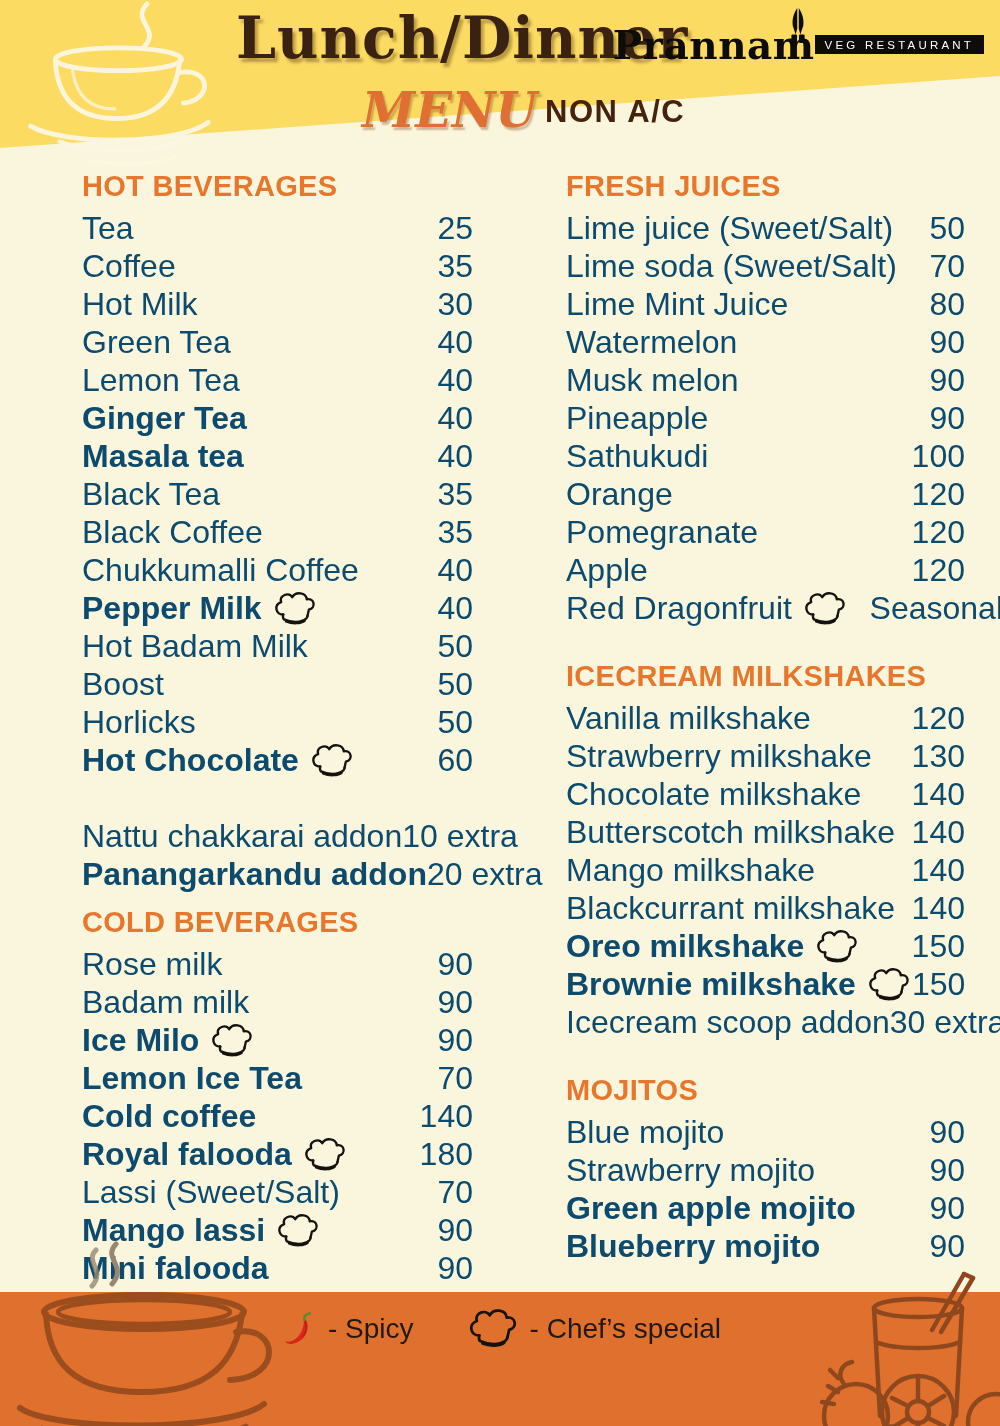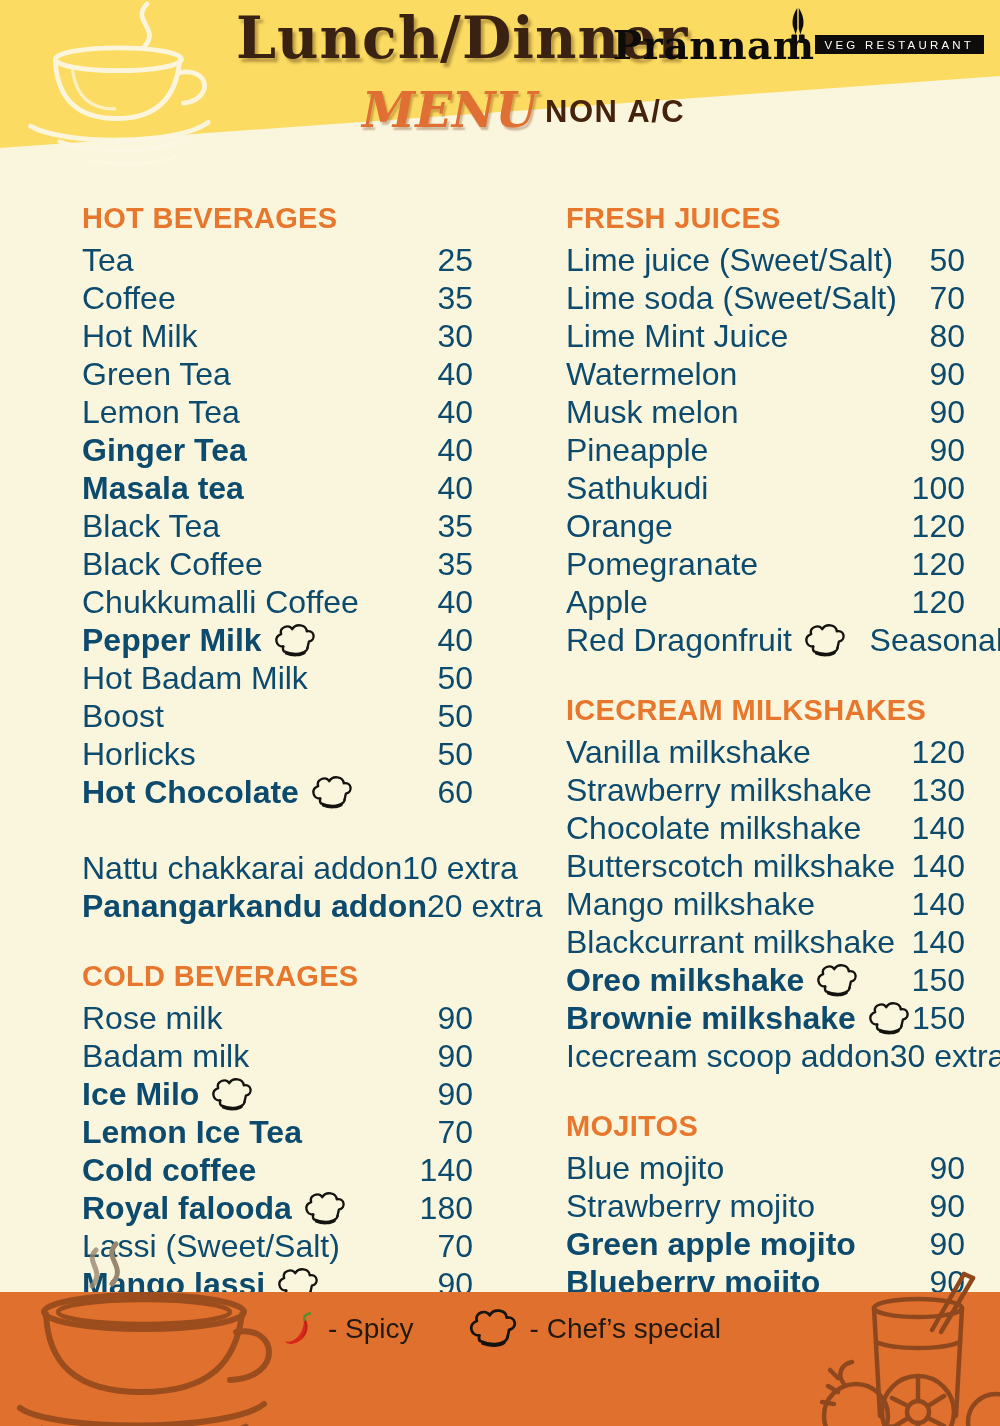--- a/index.html
+++ b/index.html
@@ -29,21 +29,21 @@
 
   
   .menu-col { position:absolute; top:168px; }
   .menu-col.left  { left:82px;  width:423px; }
   .menu-col.right { left:566px; width:437px; }
   .section { margin-top:30px; }
   .section:first-child { margin-top:0; }
   .section.no-head { margin-top:38px; }
   .section.no-head + .section { margin-top:10px; }
   .sec-heading { font-size:29px; font-weight:700; color:#E8772E; line-height:36px;
-    margin-bottom:6px; letter-spacing:.3px;margin-top:32px; }
+    margin-bottom:6px; letter-spacing:.3px; }
   .row { display:flex; justify-content:space-between; align-items:flex-start; height:38px;
     font-size:32px; color:#0c4a6e; }
   .iname { display:flex; align-items:center; white-space:nowrap; }
   .iname.b { font-weight:700; }
   .hat { width:46px; height:36px; margin-left:10px; flex-shrink:0; }
   .price { white-space:nowrap; }
   .left  .price:not(.wide) { padding-right:32px; }
   .right .price:not(.wide) { padding-right:38px; }
 
   

